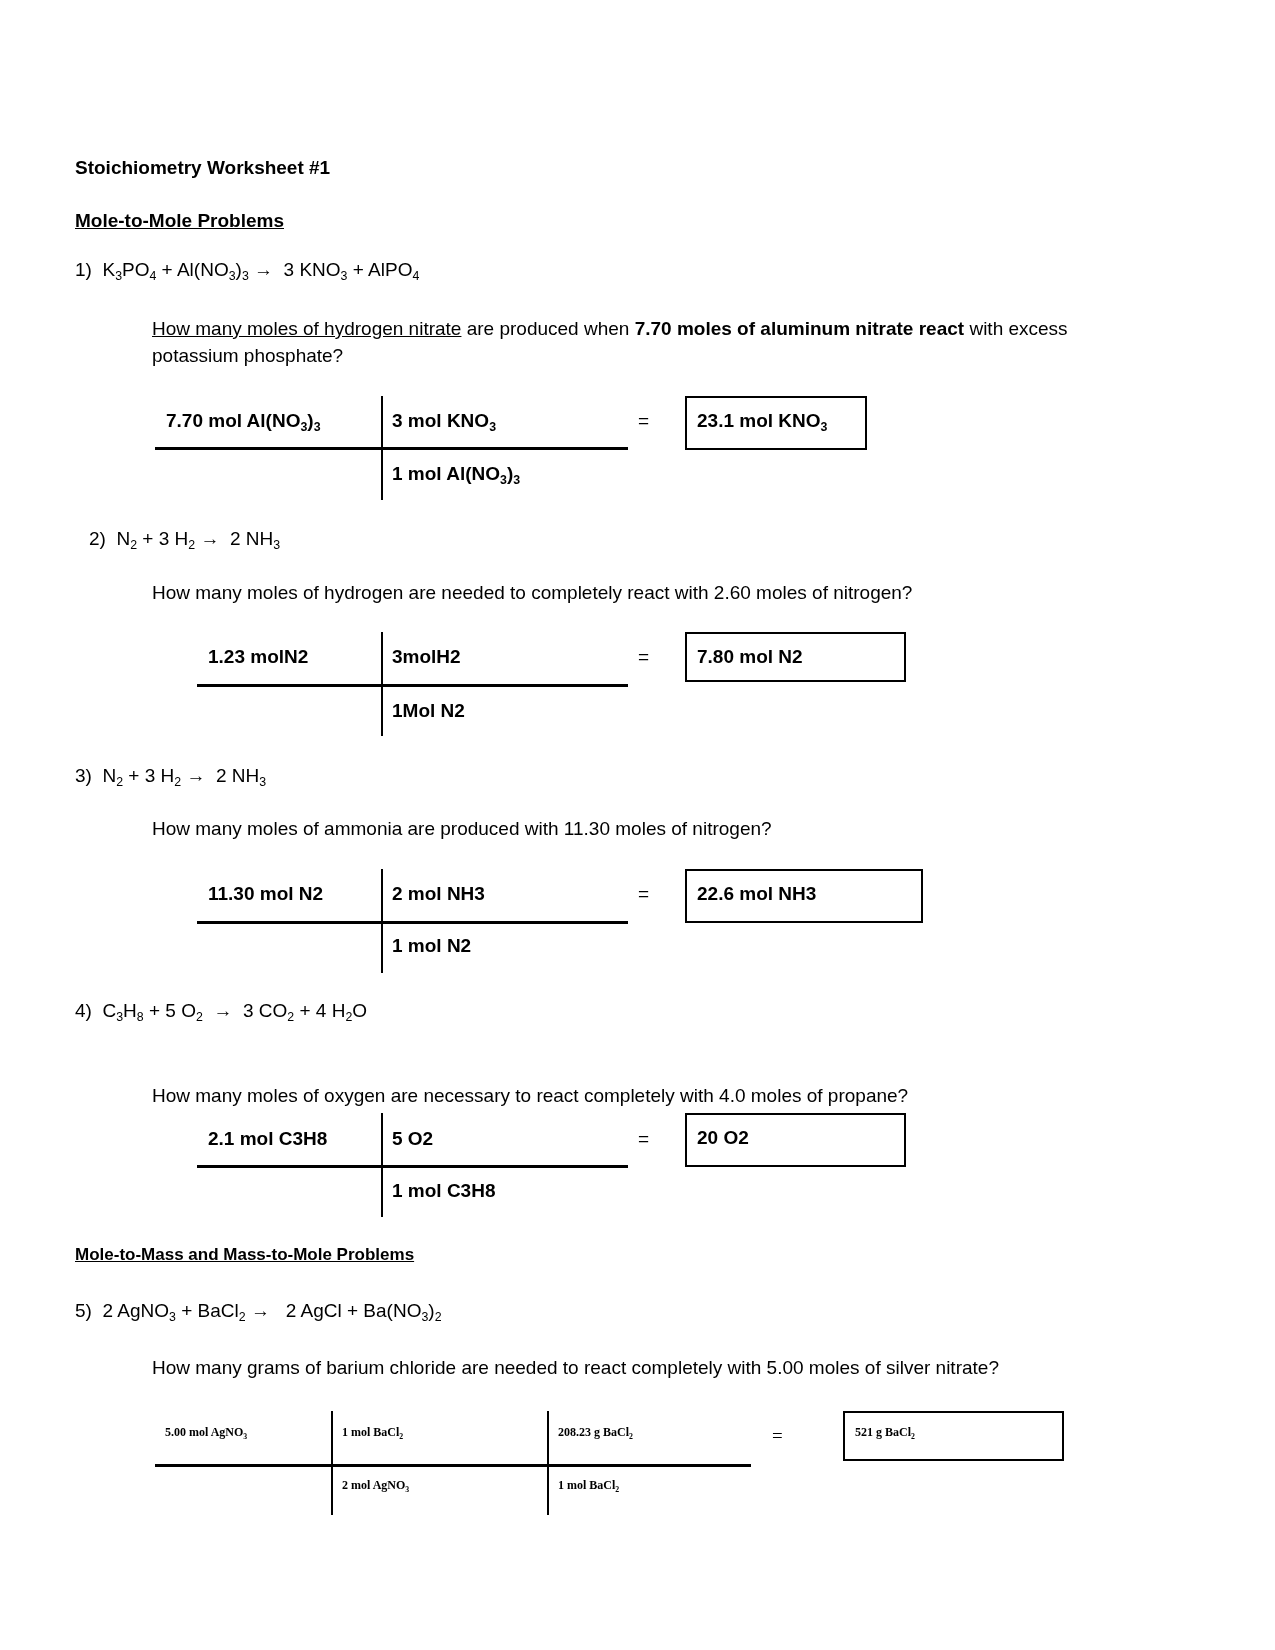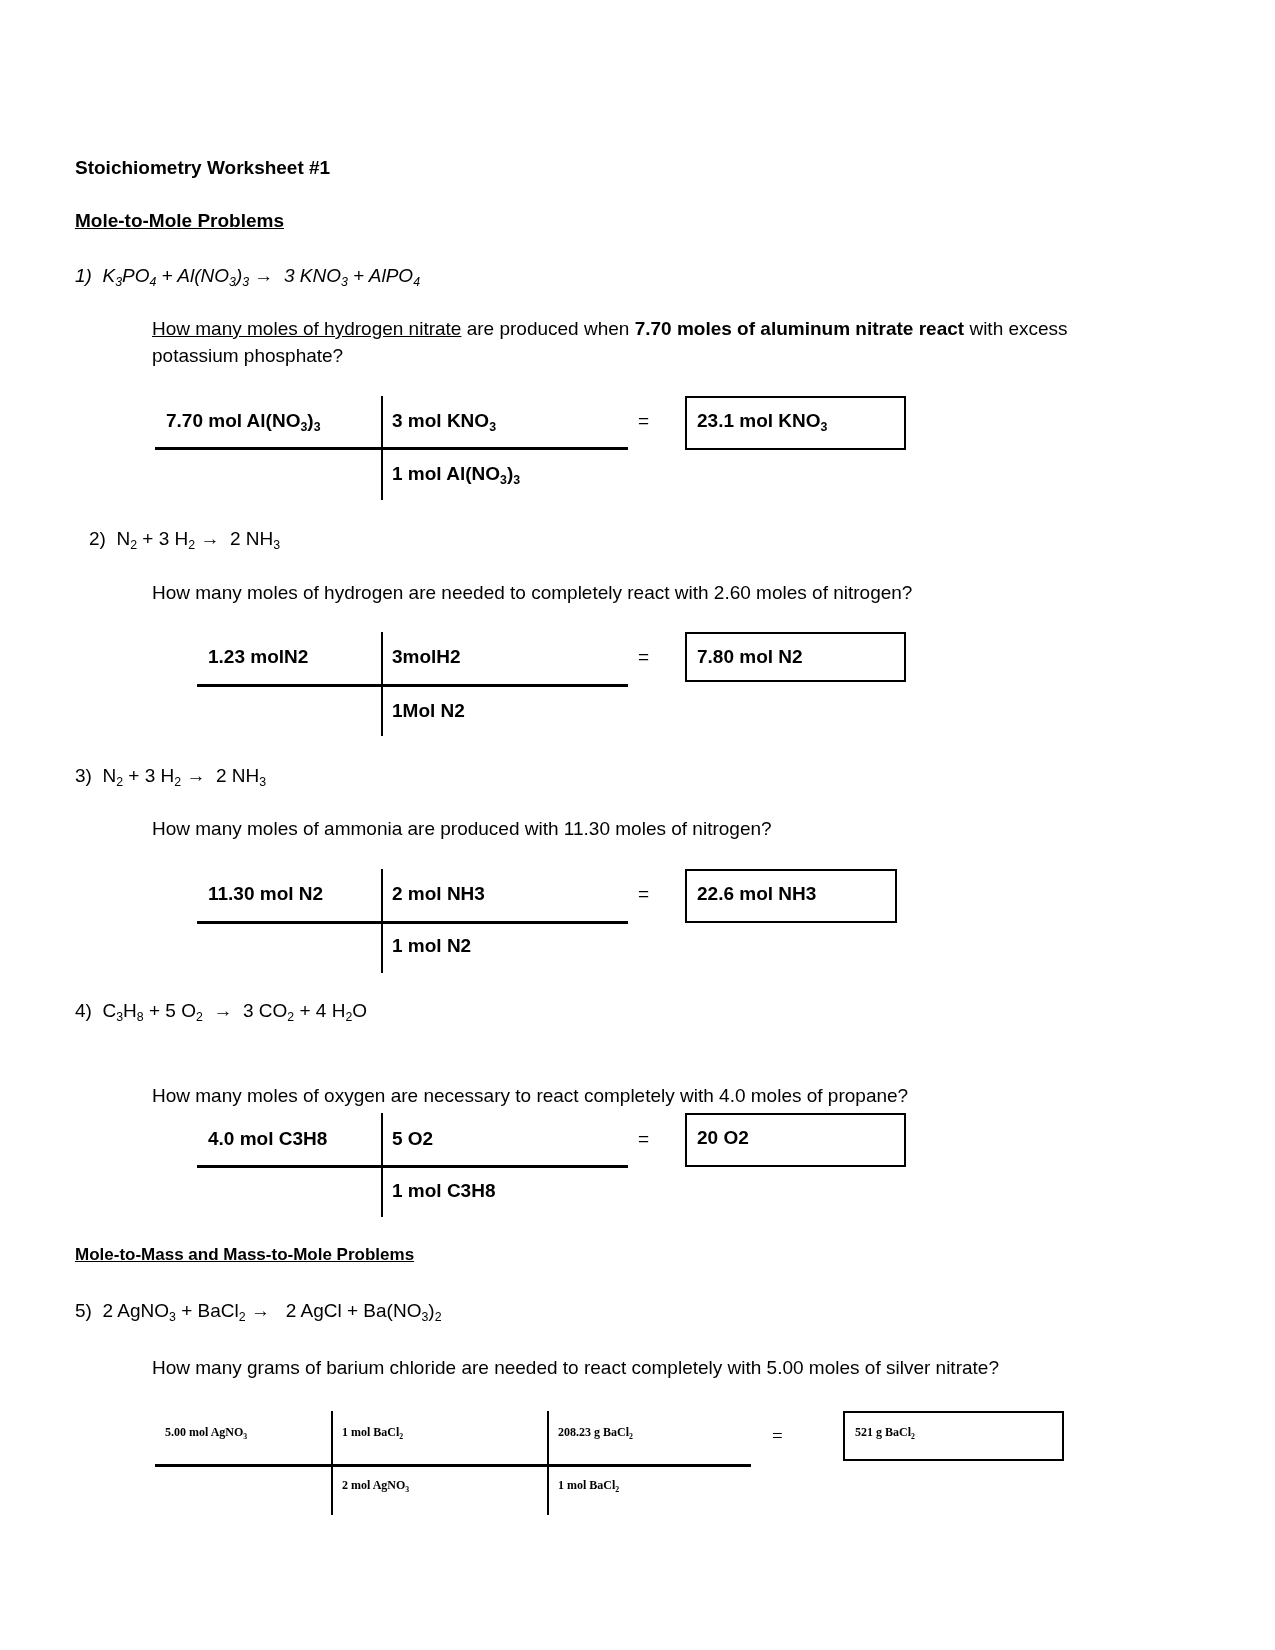--- a/index.html
+++ b/index.html
@@ -22,36 +22,36 @@
   .box .cell { left: 10px; top: 12px; }
   .eqsign { position: absolute; font-size: 19px; }
 </style>
 </head>
 <body>
 
 <div class="abs title" style="left:75px; top:157px;">Stoichiometry Worksheet #1</div>
 
 <div class="abs section" style="left:75px; top:210px;">Mole-to-Mole Problems</div>
 
-<div class="abs eq" style="left:75px; top:265px;font-style:italic;">
+<div class="abs eq" style="left:75px; top:259px;">
   <span>1)</span>&nbsp; K<sub>3</sub>PO<sub>4</sub> + Al(NO<sub>3</sub>)<sub>3</sub> →&nbsp; 3 KNO<sub>3</sub> + AlPO<sub>4</sub>
 </div>
 <div class="abs q" style="left:152px; top:318px;">
   <u>How many moles of hydrogen nitrate</u><span> are produced when </span><b>7.70 moles of aluminum nitrate react</b><span> with excess</span>
 </div>
 <div class="abs q" style="left:152px; top:345px;">potassium phosphate?</div>
 
 <div>
   <div class="cell" style="left:166px; top:410px;">7.70 mol Al(NO<sub>3</sub>)<sub>3</sub></div>
   <div class="vline" style="left:381px; top:396px; height:104px;"></div>
   <div class="hline" style="left:155px; top:447px; width:473px;"></div>
   <div class="cell" style="left:392px; top:410px;">3 mol KNO<sub>3</sub></div>
   <div class="cell" style="left:392px; top:463px;">1 mol Al(NO<sub>3</sub>)<sub>3</sub></div>
   <div class="eqsign" style="left:638px; top:410px;">=</div>
-  <div class="box" style="left:685px; top:396px; width:221px; height:54px;">
+  <div class="box" style="left:685px; top:396px; width:182px; height:54px;">
     <div class="cell">23.1 mol KNO<sub>3</sub></div>
   </div>
 </div>
 
 <div class="abs eq" style="left:75px; top:528px;margin-left:14px;">
   <span>2)</span>&nbsp; N<sub>2</sub> + 3 H<sub>2</sub> →&nbsp; 2 NH<sub>3</sub>
 </div>
 <div class="abs q" style="left:152px; top:582px;">How many moles of hydrogen are needed to completely react with 2.60 moles of nitrogen?</div>
 
 <div>
@@ -71,32 +71,32 @@
 </div>
 <div class="abs q" style="left:152px; top:818px;">How many moles of ammonia are produced with 11.30 moles of nitrogen?</div>
 
 <div>
   <div class="cell" style="left:208px; top:883px;">11.30 mol N2</div>
   <div class="vline" style="left:381px; top:869px; height:104px;"></div>
   <div class="hline" style="left:197px; top:921px; width:431px;"></div>
   <div class="cell" style="left:392px; top:883px;">2 mol NH3</div>
   <div class="cell" style="left:392px; top:935px;">1 mol N2</div>
   <div class="eqsign" style="left:638px; top:883px;">=</div>
-  <div class="box" style="left:685px; top:869px; width:212px; height:54px;">
+  <div class="box" style="left:685px; top:869px; width:238px; height:54px;">
     <div class="cell">22.6 mol NH3</div>
   </div>
 </div>
 
 <div class="abs eq" style="left:75px; top:1000px;">
   <span>4)</span>&nbsp; C<sub>3</sub>H<sub>8</sub> + 5 O<sub>2</sub>&nbsp; →&nbsp; 3 CO<sub>2</sub> + 4 H<sub>2</sub>O
 </div>
 <div class="abs q" style="left:152px; top:1085px;">How many moles of oxygen are necessary to react completely with 4.0 moles of propane?</div>
 
 <div>
-  <div class="cell" style="left:208px; top:1128px;">4.0 mol C3H8</div>
+  <div class="cell" style="left:208px; top:1128px;">2.1 mol C3H8</div>
   <div class="vline" style="left:381px; top:1113px; height:104px;"></div>
   <div class="hline" style="left:197px; top:1165px; width:431px;"></div>
   <div class="cell" style="left:392px; top:1128px;">5 O2</div>
   <div class="cell" style="left:392px; top:1180px;">1 mol C3H8</div>
   <div class="eqsign" style="left:638px; top:1128px;">=</div>
   <div class="box" style="left:685px; top:1113px; width:221px; height:54px;">
     <div class="cell">20 O2</div>
   </div>
 </div>
 

